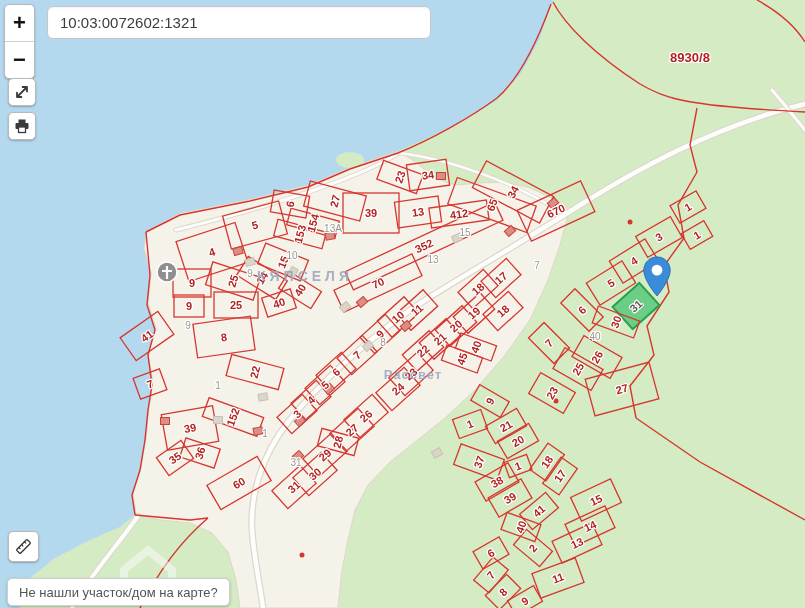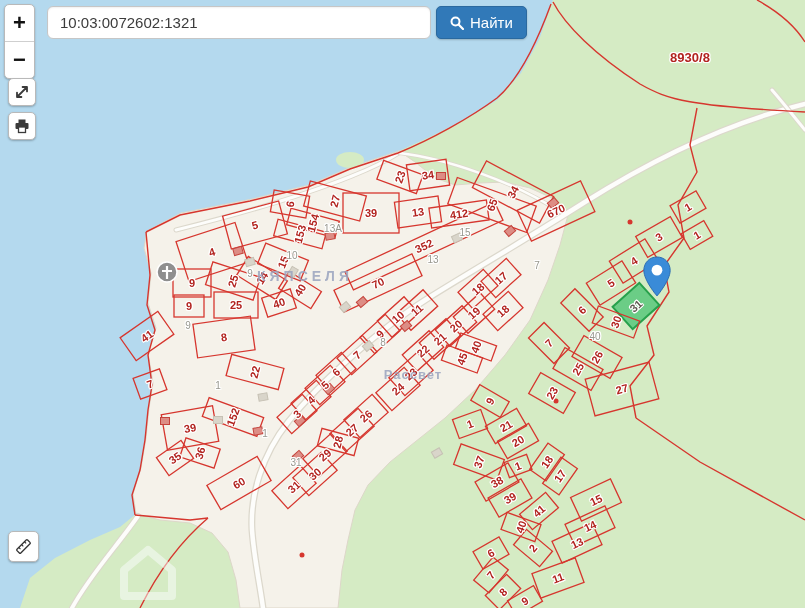--- a/index.html
+++ b/index.html
@@ -21,21 +21,21 @@
     color:#55554f;text-align:center;line-height:13px;white-space:nowrap;
     text-shadow:1px 0 0 #fff,-1px 0 0 #fff,0 1px 0 #fff,0 -1px 0 #fff;pointer-events:none;}
   
   .ctl{position:absolute;background:#fff;border:1px solid #b9b9b9;border-radius:5px;
        box-shadow:0 1px 2px rgba(0,0,0,.25);box-sizing:border-box;}
   .zoom-ctrl{left:4px;top:4px;width:31px;}
   .zoom-btn{width:100%;height:36px;display:flex;align-items:center;justify-content:center;
     font:bold 22px "Liberation Sans",sans-serif;color:#111;cursor:pointer;}
   .zoom-btn + .zoom-btn{border-top:1px solid #cfcfcf;}
   .sq-btn{width:28px;height:28px;display:flex;align-items:center;justify-content:center;cursor:pointer;}
-  .search-wrap{position:absolute;left:47px;top:6px;display:flex;}
+  .search-wrap{position:absolute;left:47px;top:6px;display:flex;gap:40px;}
   .search-input{width:358px;height:31px;border:1px solid #c6c6c6;border-radius:6px;background:#fff;
     padding:0 12px;font:15px "Liberation Sans",sans-serif;color:#3c3c3c;box-shadow:inset 0 1px 2px rgba(0,0,0,.06);}
   .find-btn{margin-left:5px;height:33px;padding:0 13px;background:#3179b8;border:1px solid #2a699f;
     border-radius:5px;color:#fff;font:15px "Liberation Sans",sans-serif;display:flex;align-items:center;
     gap:6px;cursor:pointer;box-shadow:0 1px 2px rgba(0,0,0,.2);}
   .pill{position:absolute;left:7px;top:578px;height:26px;background:#fff;border:1px solid #cfcfcf;
     border-radius:5px;display:flex;align-items:center;padding:0 11px;
     font:13px "Liberation Sans",sans-serif;color:#555;box-shadow:0 1px 3px rgba(0,0,0,.25);}
   
   .wm{position:absolute;left:188px;top:540px;font:bold 44px "Liberation Sans",sans-serif;
@@ -354,32 +354,28 @@
   <div class="ctl sq-btn" style="left:8px;top:112px;">
     <svg width="16" height="16" viewBox="0 0 16 16">
       <rect x="4.5" y="1.5" width="7" height="3.5" fill="#3a3a3a"></rect>
       <rect x="1.5" y="5" width="13" height="6" rx="1" fill="#3a3a3a"></rect>
       <rect x="4.5" y="9" width="7" height="5.5" fill="#fff" stroke="#3a3a3a" stroke-width="1.3"></rect>
     </svg>
   </div>
 
   <div class="search-wrap">
     <input class="search-input" type="text" value="10:03:0072602:1321" style="">
-    <button class="find-btn">
-      <svg width="14" height="14" viewBox="0 0 14 14">
-        <circle cx="5.5" cy="5.5" r="4" fill="none" stroke="#fff" stroke-width="2"></circle>
-        <line x1="8.8" y1="8.8" x2="13" y2="13" stroke="#fff" stroke-width="2.2" stroke-linecap="round"></line>
-      </svg>
-      <span>Найти</span>
-    </button>
   </div>
 
   <div class="ctl sq-btn" style="left:8px;top:531px;width:31px;height:31px;">
     <svg width="19" height="19" viewBox="0 0 19 19">
       <g transform="rotate(-45 9.5 9.5)">
         <rect x="2" y="6.8" width="15" height="5.4" rx="1" fill="#fff" stroke="#333" stroke-width="1.3"></rect>
         <path d="M5.5 6.8 v2.4 M9.5 6.8 v2.4 M13.5 6.8 v2.4" stroke="#333" stroke-width="1.1"></path>
       </g>
     </svg>
   </div>
 
+  <div class="pill">
+    <span>Не нашли участок/дом на карте?</span>
+  </div>
 
 </div>
 
 </body></html>

